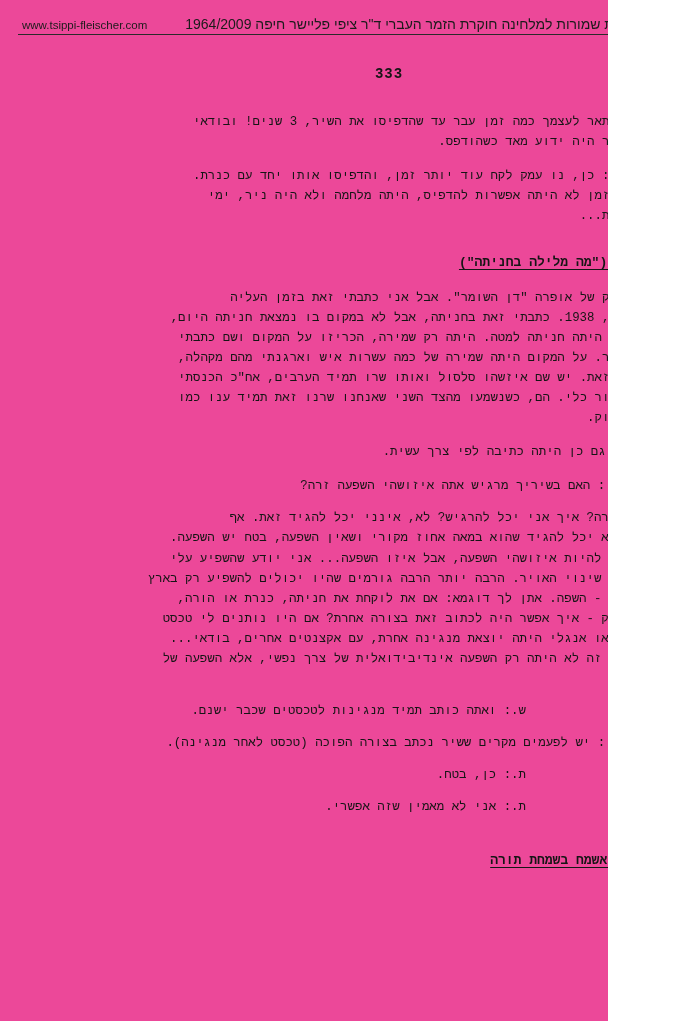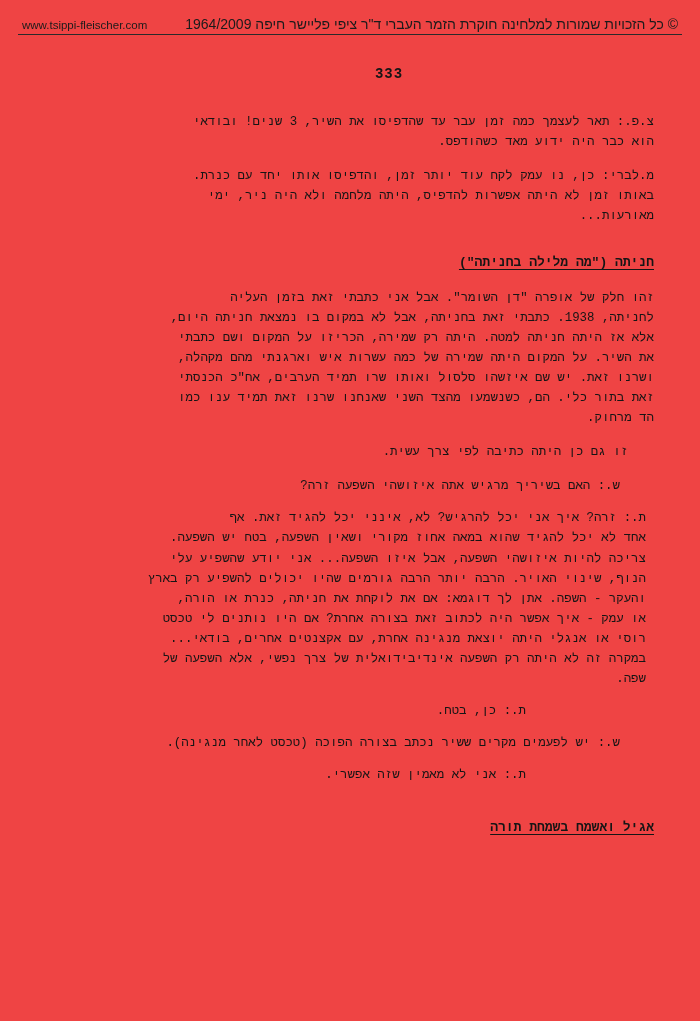--- a/index.html
+++ b/index.html
@@ -2,23 +2,23 @@
 <html lang="he"><head>
 <meta charset="utf-8">
 <style>
   html, body {
     margin: 0;
     padding: 0;
     background: #ffffff;
   }
   .page {
     position: relative;
-    width: 700px;
+    width: 608px;
     height: 1021px;
-    background: #ef4444;
+    background: #ec4899;
     font-family: "Liberation Mono", "DejaVu Sans Mono", monospace;
     color: #151515;
     overflow: hidden;
   }
   
   .header {
     position: absolute;
     top: 16px;
     left: 0;
     width: 700px;
@@ -142,24 +142,25 @@
     <div class="qa">ת.: זרה? איך אני יכל להרגיש? לא, אינני יכל להגיד זאת. אף
 אחד לא יכל להגיד שהוא במאה אחוז מקורי ושאין השפעה, בטח יש השפעה.
 צריכה להיות איזושהי השפעה, אבל איזו השפעה... אני יודע שהשפיע עלי
 הנוף, שינוי האויר. הרבה יותר הרבה גורמים שהיו יכולים להשפיע רק בארץ
 והעקר - השפה. אתן לך דוגמא: אם את לוקחת את חניתה, כנרת או הורה,
 או עמק - איך אפשר היה לכתוב זאת בצורה אחרת? אם היו נותנים לי טכסט
 רוסי או אנגלי היתה יוצאת מנגינה אחרת, עם אקצנטים אחרים, בודאי...
 במקרה זה לא היתה רק השפעה אינדיבידואלית של צרך נפשי, אלא השפעה של
 שפה.</div>
 
+    <div class="qa center-right">ש.: ואתה כותב תמיד מנגינות לטכסטים שכבר ישנם.</div>
+
+    <div class="qa pad-r-small">ש.: יש לפעמים מקרים ששיר נכתב בצורה הפוכה (טכסט לאחר מנגינה).</div>
 
     <div class="qa center-right">ת.: כן, בטח.</div>
-
-    <div class="qa pad-r-small">ש.: יש לפעמים מקרים ששיר נכתב בצורה הפוכה (טכסט לאחר מנגינה).</div>
 
     <div class="qa center-right">ת.: אני לא מאמין שזה אפשרי.</div>
 
     <div class="section-title tight">אגיל ואשמח בשמחת תורה</div>
 
 
 
   </div>
 </div>
 

